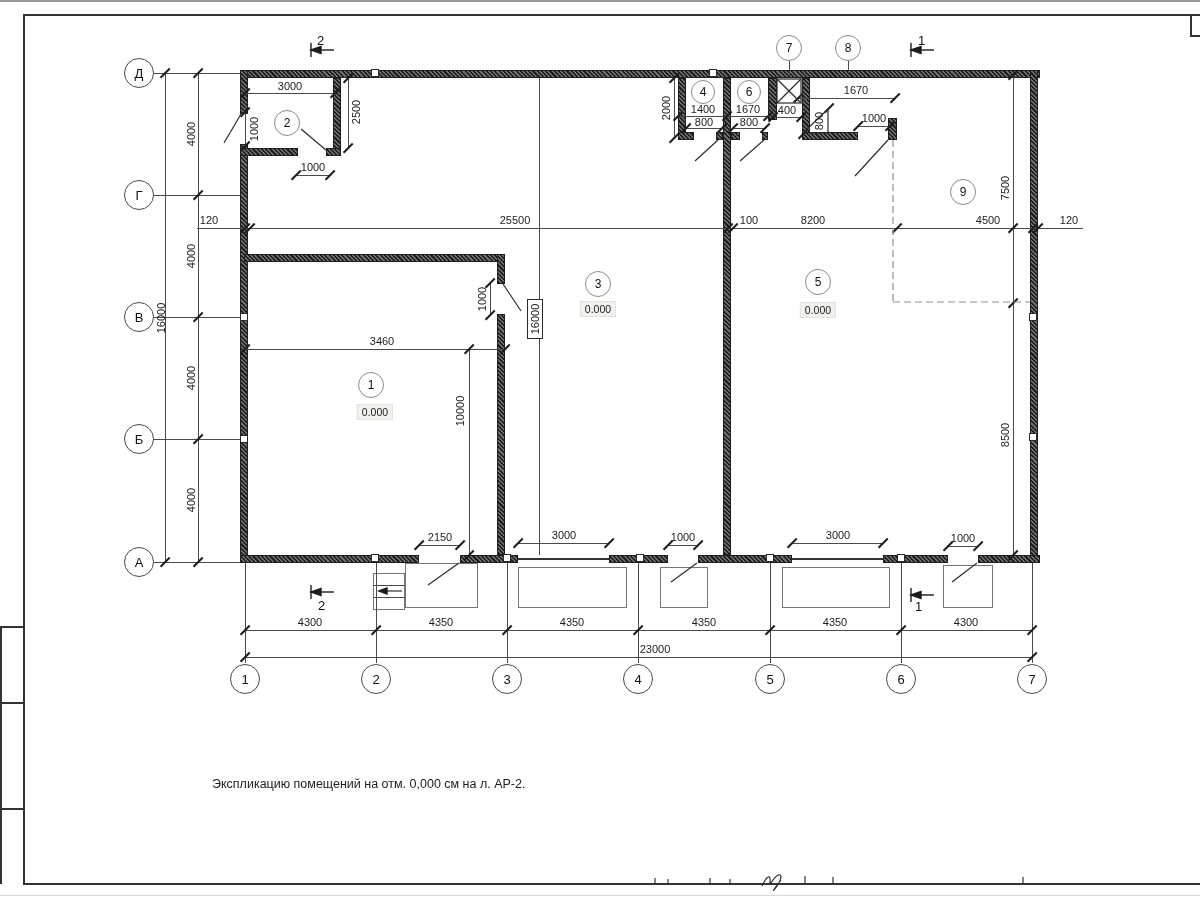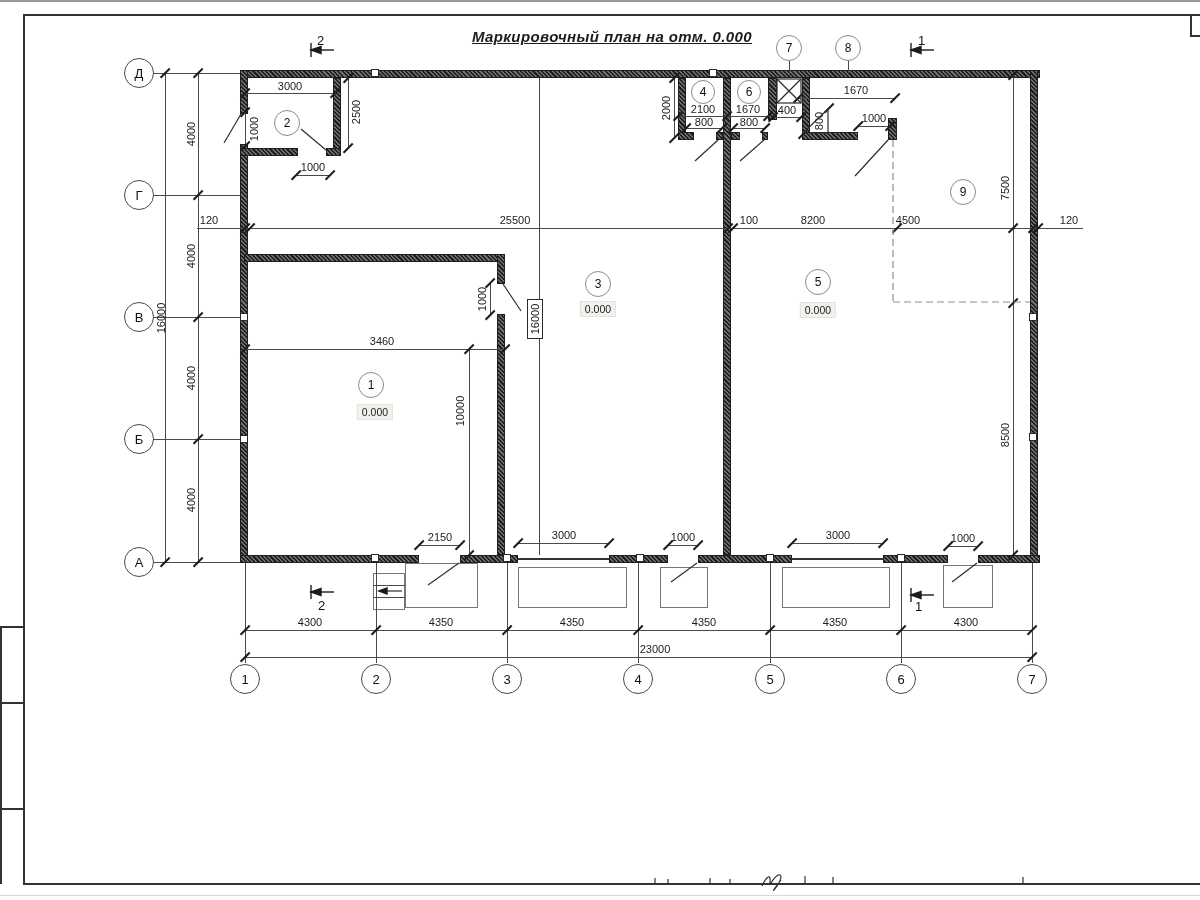--- a/index.html
+++ b/index.html
@@ -38,21 +38,21 @@
   <div class="frame" style="left:23px;top:14px;width:1177px;height:2px;"></div>
   <div class="frame" style="left:23px;top:14px;width:2px;height:870px;"></div>
   <div class="frame" style="left:23px;top:883px;width:1177px;height:2px;"></div>
   <div style="position:absolute;left:1190px;top:14px;width:14px;height:23px;box-sizing:border-box;border:2px solid #333;"></div>
   <div class="frame" style="left:0;top:626px;width:2px;height:258px;"></div>
   <div class="frame" style="left:0;top:626px;width:23px;height:1.5px;"></div>
   <div class="frame" style="left:0;top:702px;width:23px;height:1.5px;"></div>
   <div class="frame" style="left:0;top:808px;width:23px;height:1.5px;"></div>
   <div class="lnl" style="left:0;top:895px;width:1200px;height:1px;background:#d8d8d8;"></div>
 
-  <div class="title">Маркировочный план на отм. 0.000</div>
+  <div class="note">Экспликацию помещений на отм. 0,000 см на л. АР-2.</div>
 
   <div class="w" style="left:240px;top:70px;width:800px;height:8px;"></div>
   <div class="w" style="left:240px;top:70px;width:8px;height:44px;"></div>
   <div class="w" style="left:240px;top:144px;width:8px;height:419px;"></div>
   <div class="w" style="left:1030px;top:70px;width:8px;height:493px;"></div>
   <div class="w" style="left:240px;top:555px;width:179px;height:8px;"></div>
   <div class="w" style="left:460px;top:555px;width:58px;height:8px;"></div>
   <div class="w" style="left:609px;top:555px;width:59px;height:8px;"></div>
   <div class="w" style="left:698px;top:555px;width:94px;height:8px;"></div>
   <div class="w" style="left:883px;top:555px;width:65px;height:8px;"></div>
@@ -270,32 +270,32 @@
   <div class="dimv" style="left:819px;top:121px;">800</div>
   <div class="dimv" style="left:482px;top:299px;">1000</div>
   <div class="dimv" style="left:460px;top:411px;">10000</div>
   <div class="dimv" style="left:1005px;top:188px;">7500</div>
   <div class="dimv" style="left:1005px;top:435px;">8500</div>
   <div class="box16" style="left:527px;top:299px;width:16px;height:40px;"></div>
   <div class="dimv" style="left:535px;top:319px;">16000</div>
 
   <div class="dim" style="left:290px;top:80px;">3000</div>
   <div class="dim" style="left:313px;top:161px;">1000</div>
-  <div class="dim" style="left:703px;top:103px;">2100</div>
+  <div class="dim" style="left:703px;top:103px;">1400</div>
   <div class="dim" style="left:704px;top:116px;">800</div>
   <div class="dim" style="left:748px;top:103px;">1670</div>
   <div class="dim" style="left:749px;top:116px;">800</div>
   <div class="dim" style="left:787px;top:104px;">400</div>
   <div class="dim" style="left:856px;top:84px;">1670</div>
   <div class="dim" style="left:874px;top:112px;">1000</div>
   <div class="dim" style="left:209px;top:214px;">120</div>
   <div class="dim" style="left:515px;top:214px;">25500</div>
   <div class="dim" style="left:749px;top:214px;">100</div>
   <div class="dim" style="left:813px;top:214px;">8200</div>
-  <div class="dim" style="left:908px;top:214px;">4500</div>
+  <div class="dim" style="left:988px;top:214px;">4500</div>
   <div class="dim" style="left:1069px;top:214px;">120</div>
   <div class="dim" style="left:382px;top:335px;">3460</div>
   <div class="dim" style="left:440px;top:531px;">2150</div>
   <div class="dim" style="left:564px;top:529px;">3000</div>
   <div class="dim" style="left:683px;top:531px;">1000</div>
   <div class="dim" style="left:838px;top:529px;">3000</div>
   <div class="dim" style="left:963px;top:532px;">1000</div>
   <div class="dim" style="left:310px;top:616px;">4300</div>
   <div class="dim" style="left:441px;top:616px;">4350</div>
   <div class="dim" style="left:572px;top:616px;">4350</div>

